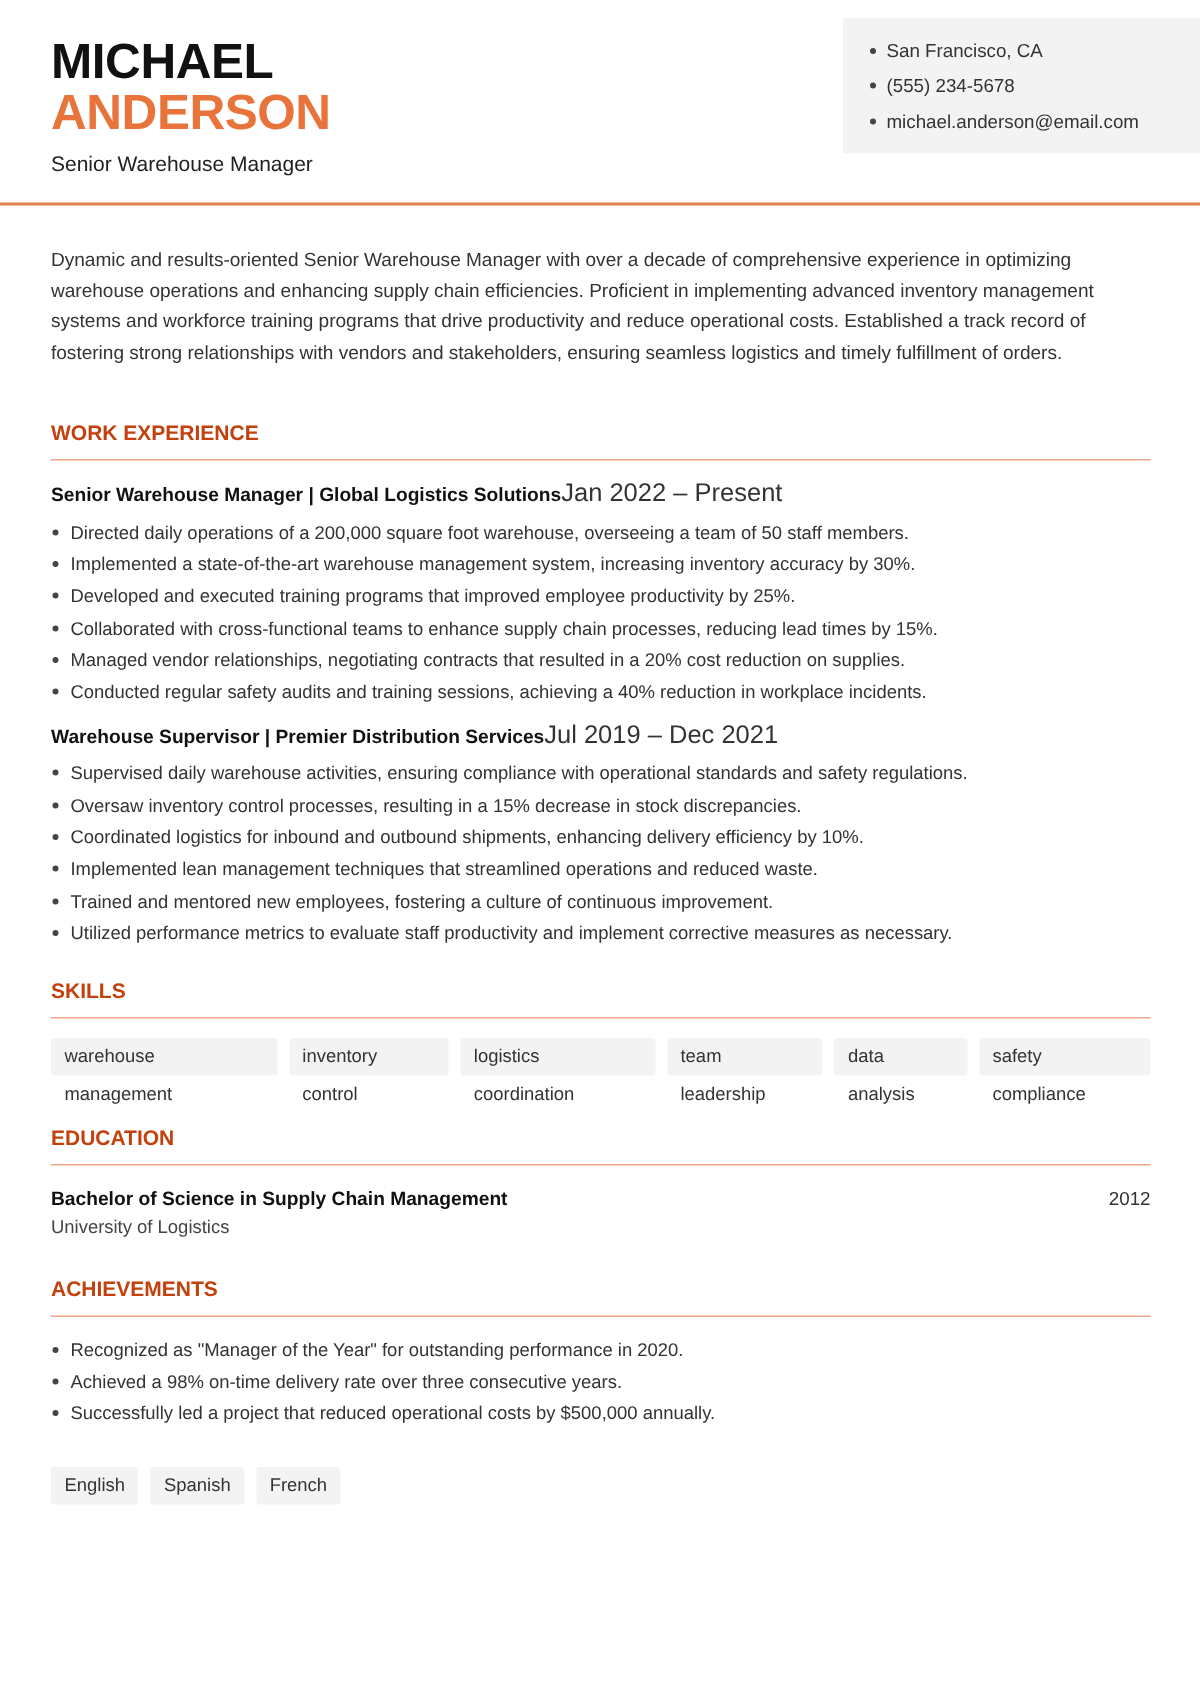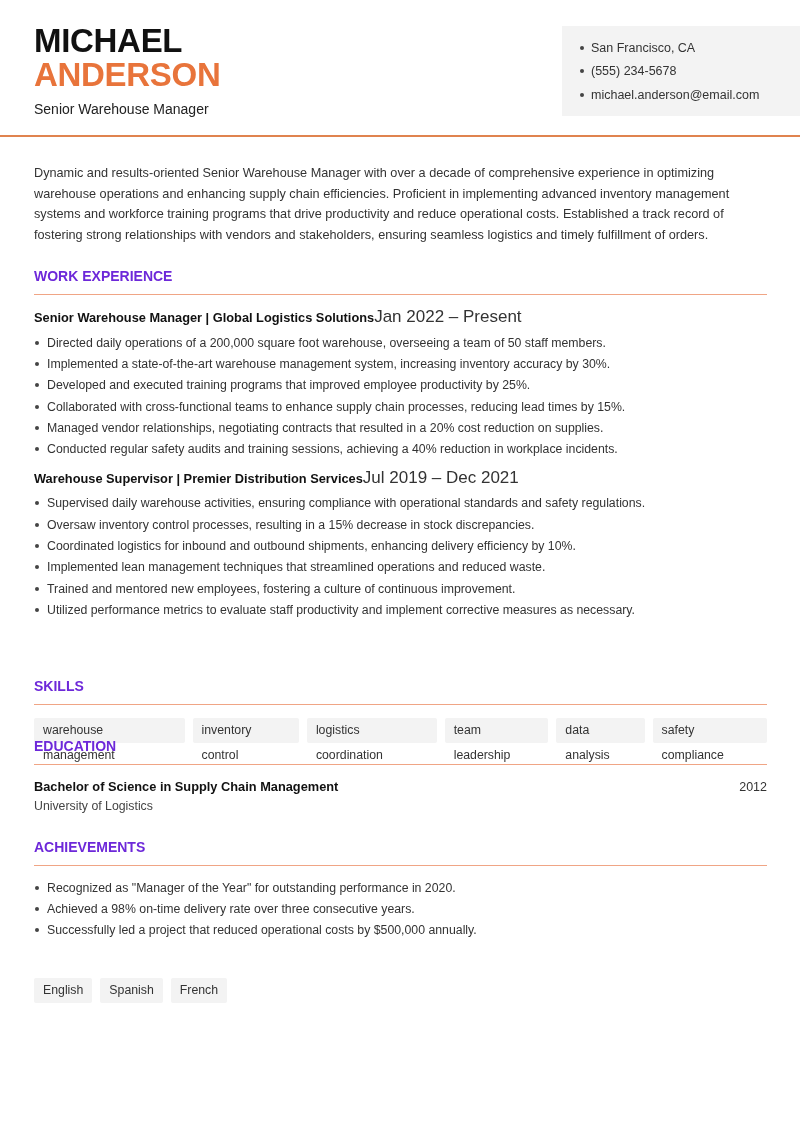--- a/index.html
+++ b/index.html
@@ -36,21 +36,21 @@
     }
     .job-title {
       margin-top: 8px;
       font-size: 14px;
       color: #222222;
       line-height: 18px;
     }
     .contact-box {
       position: absolute;
       left: 562px;
-      top: 26px;
+      top: 12px;
       width: 238px;
       height: 90px;
       background: #f3f3f3;
       padding: 10px 0 0 18px;
     }
     .contact-item {
       display: flex;
       align-items: center;
       font-size: 12.5px;
       color: #333333;
@@ -75,24 +75,25 @@
       color: #333333;
     }
     .section {
       position: absolute;
       left: 34px;
       width: 733px;
     }
     .section-title {
       font-size: 14px;
       font-weight: 700;
-      color: #6d28d9;
+      color: #c2410c;
       line-height: 18px;
       padding-bottom: 9px;
       border-bottom: 1.5px solid #f0a585;
+      margin-top: 12px;
     }
     .job-header {
       display: flex;
       justify-content: flex-start;
       align-items: baseline;
       font-size: 12.8px;
       line-height: 16px;
     }
     .job-role {
       font-weight: 700;
@@ -228,21 +229,21 @@
           <span>Trained and mentored new employees, fostering a culture of continuous improvement.</span>
         </li>
       <li>
           <span class="bullet"></span>
           <span>Utilized performance metrics to evaluate staff productivity and implement corrective measures as necessary.</span>
         </li>
     </ul>
   </div>
 </div>
 
-<div class="section" style="top: 677px;">
+<div class="section" style="top: 639px;">
   <div class="section-title">SKILLS</div>
   <div class="tags" style="margin-top: 13px;">
     <span class="tag">warehouse management</span>
     <span class="tag">inventory control</span>
     <span class="tag">logistics coordination</span>
     <span class="tag">team leadership</span>
     <span class="tag">data analysis</span>
     <span class="tag">safety compliance</span>
   </div>
 </div>

